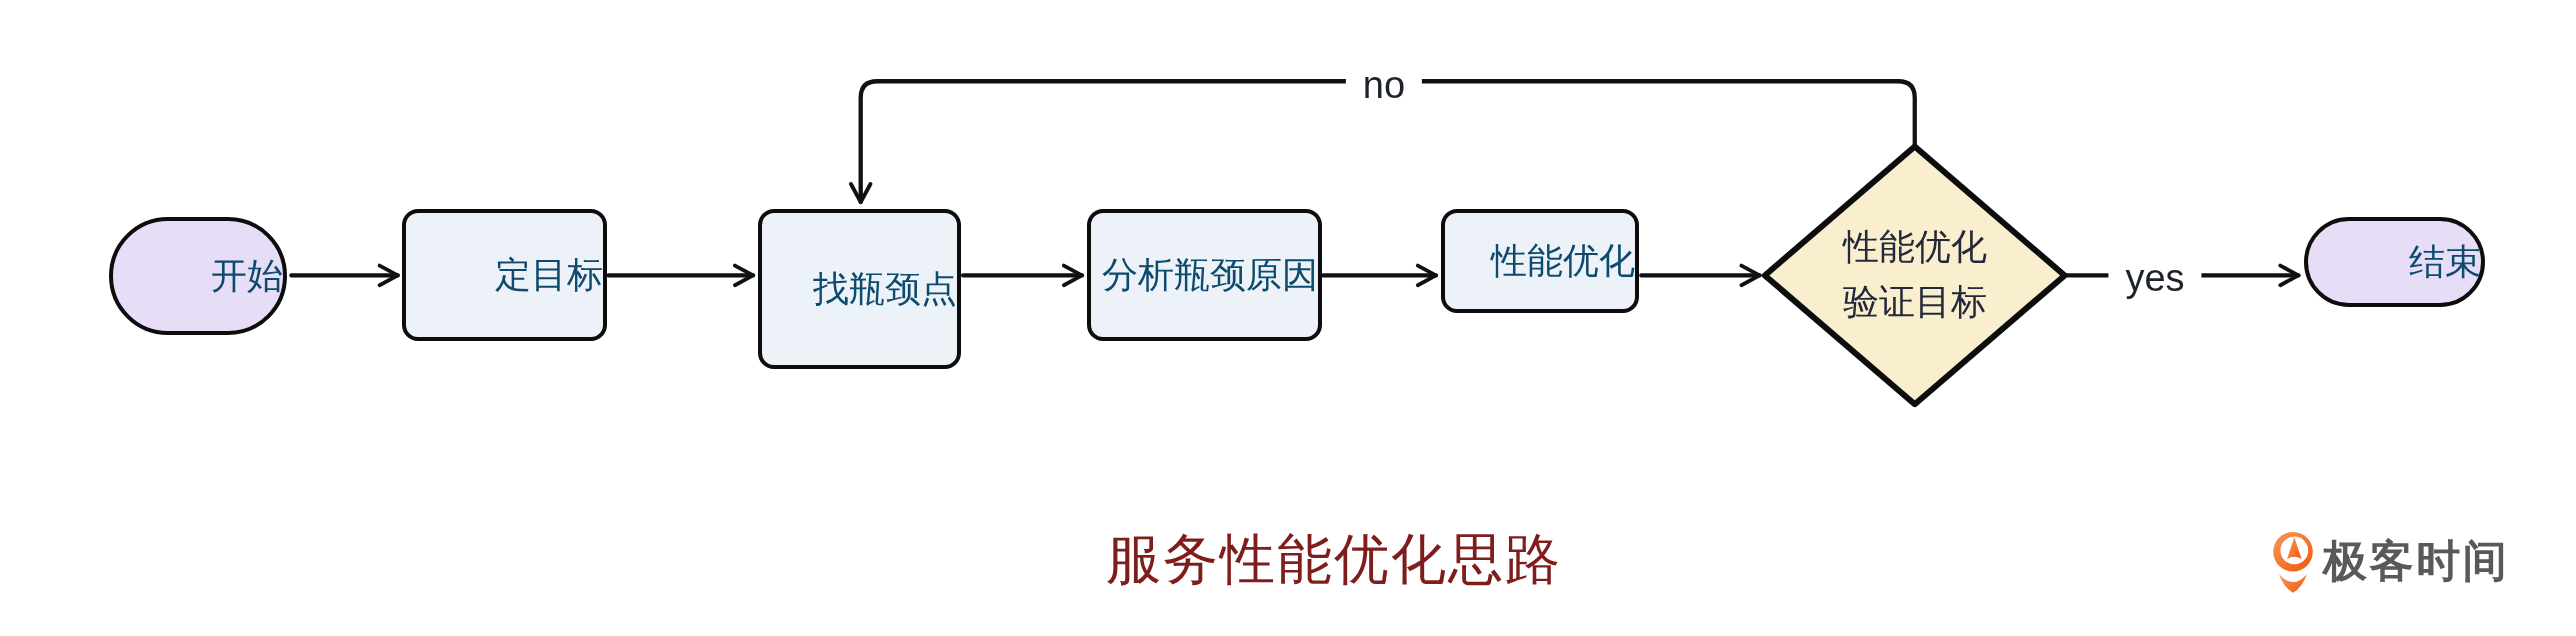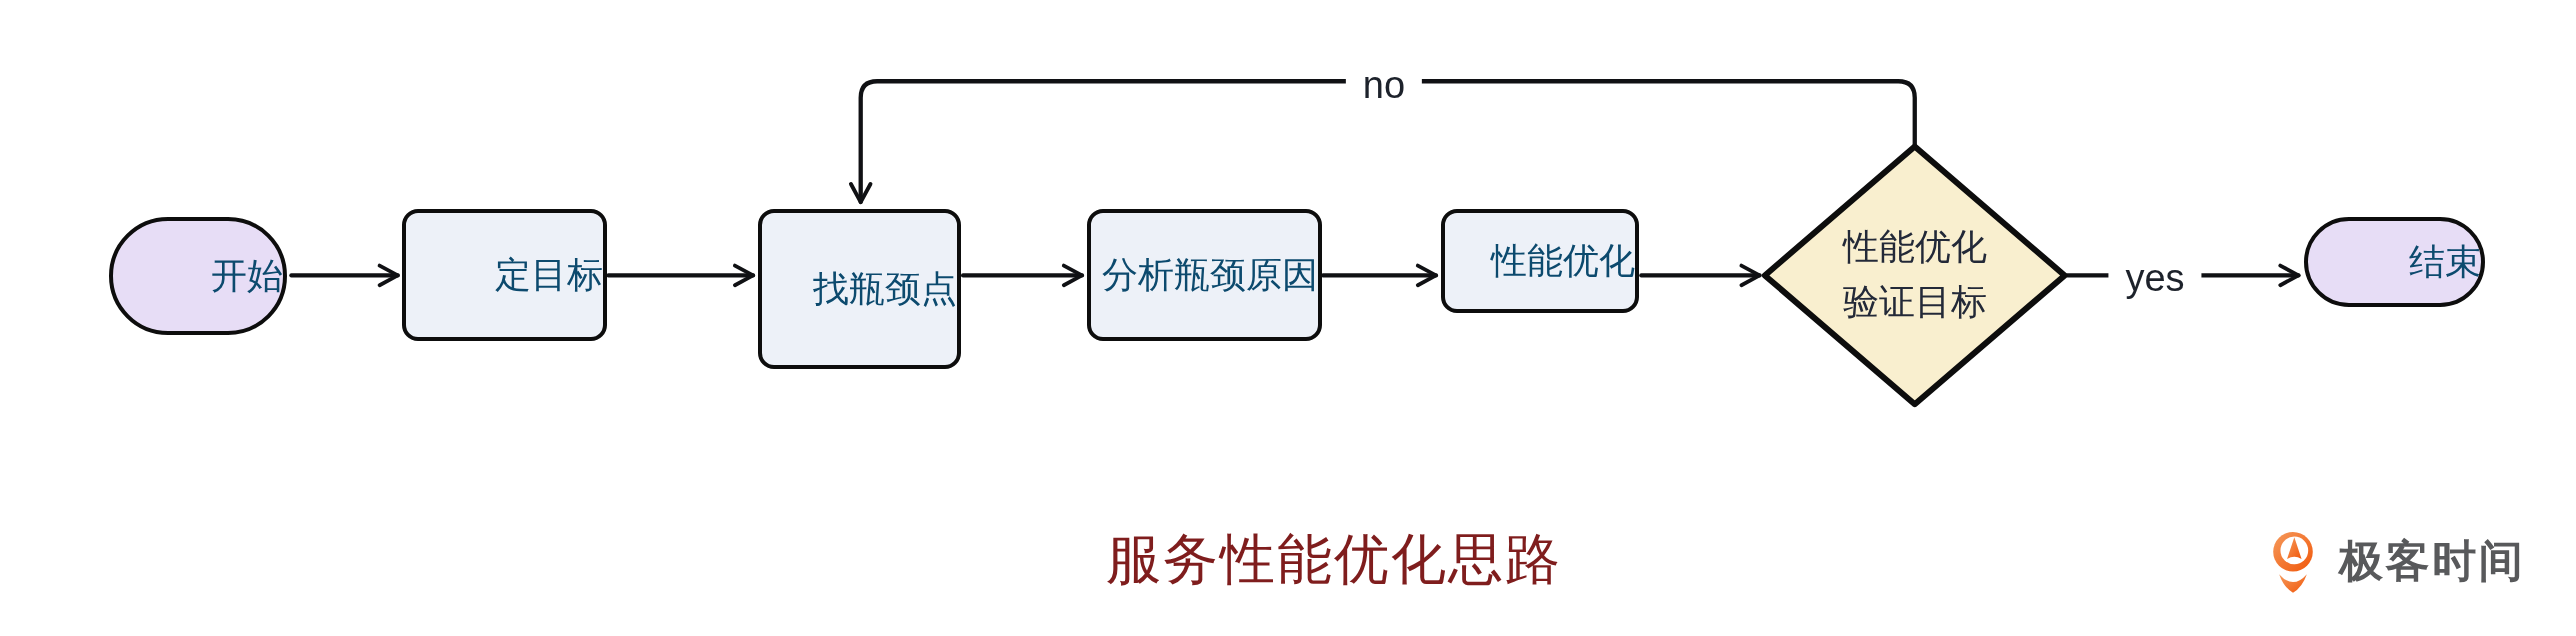--- a/index.html
+++ b/index.html
@@ -21,21 +21,21 @@
   }
   .edge-label{
     position:absolute;transform:translate(-50%,-50%);
     background:#ffffff;padding:0 17px;
     font-size:38px;color:#1d222b;font-weight:400;
   }
   .title{
     position:absolute;transform:translateX(-50%);
     font-size:55px;color:#7f1d1d;font-weight:500;letter-spacing:2px;white-space:nowrap;
   }
-  .logo{position:absolute;display:flex;align-items:center;gap:24px;height:66px;}
+  .logo{position:absolute;display:flex;align-items:center;gap:8px;height:66px;}
   .logo-text{font-size:44px;font-weight:700;color:#58595b;letter-spacing:2.6px;white-space:nowrap;}
 </style>
 </head>
 <body>
 
 <div class="canvas">
 
   <svg class="edges" viewBox="0 0 3900 963">
     <defs>
       <marker id="arrow" viewBox="0 0 10 10" refX="8" refY="5" markerWidth="6.5" markerHeight="6.5" orient="auto-start-reverse" markerUnits="strokeWidth">

